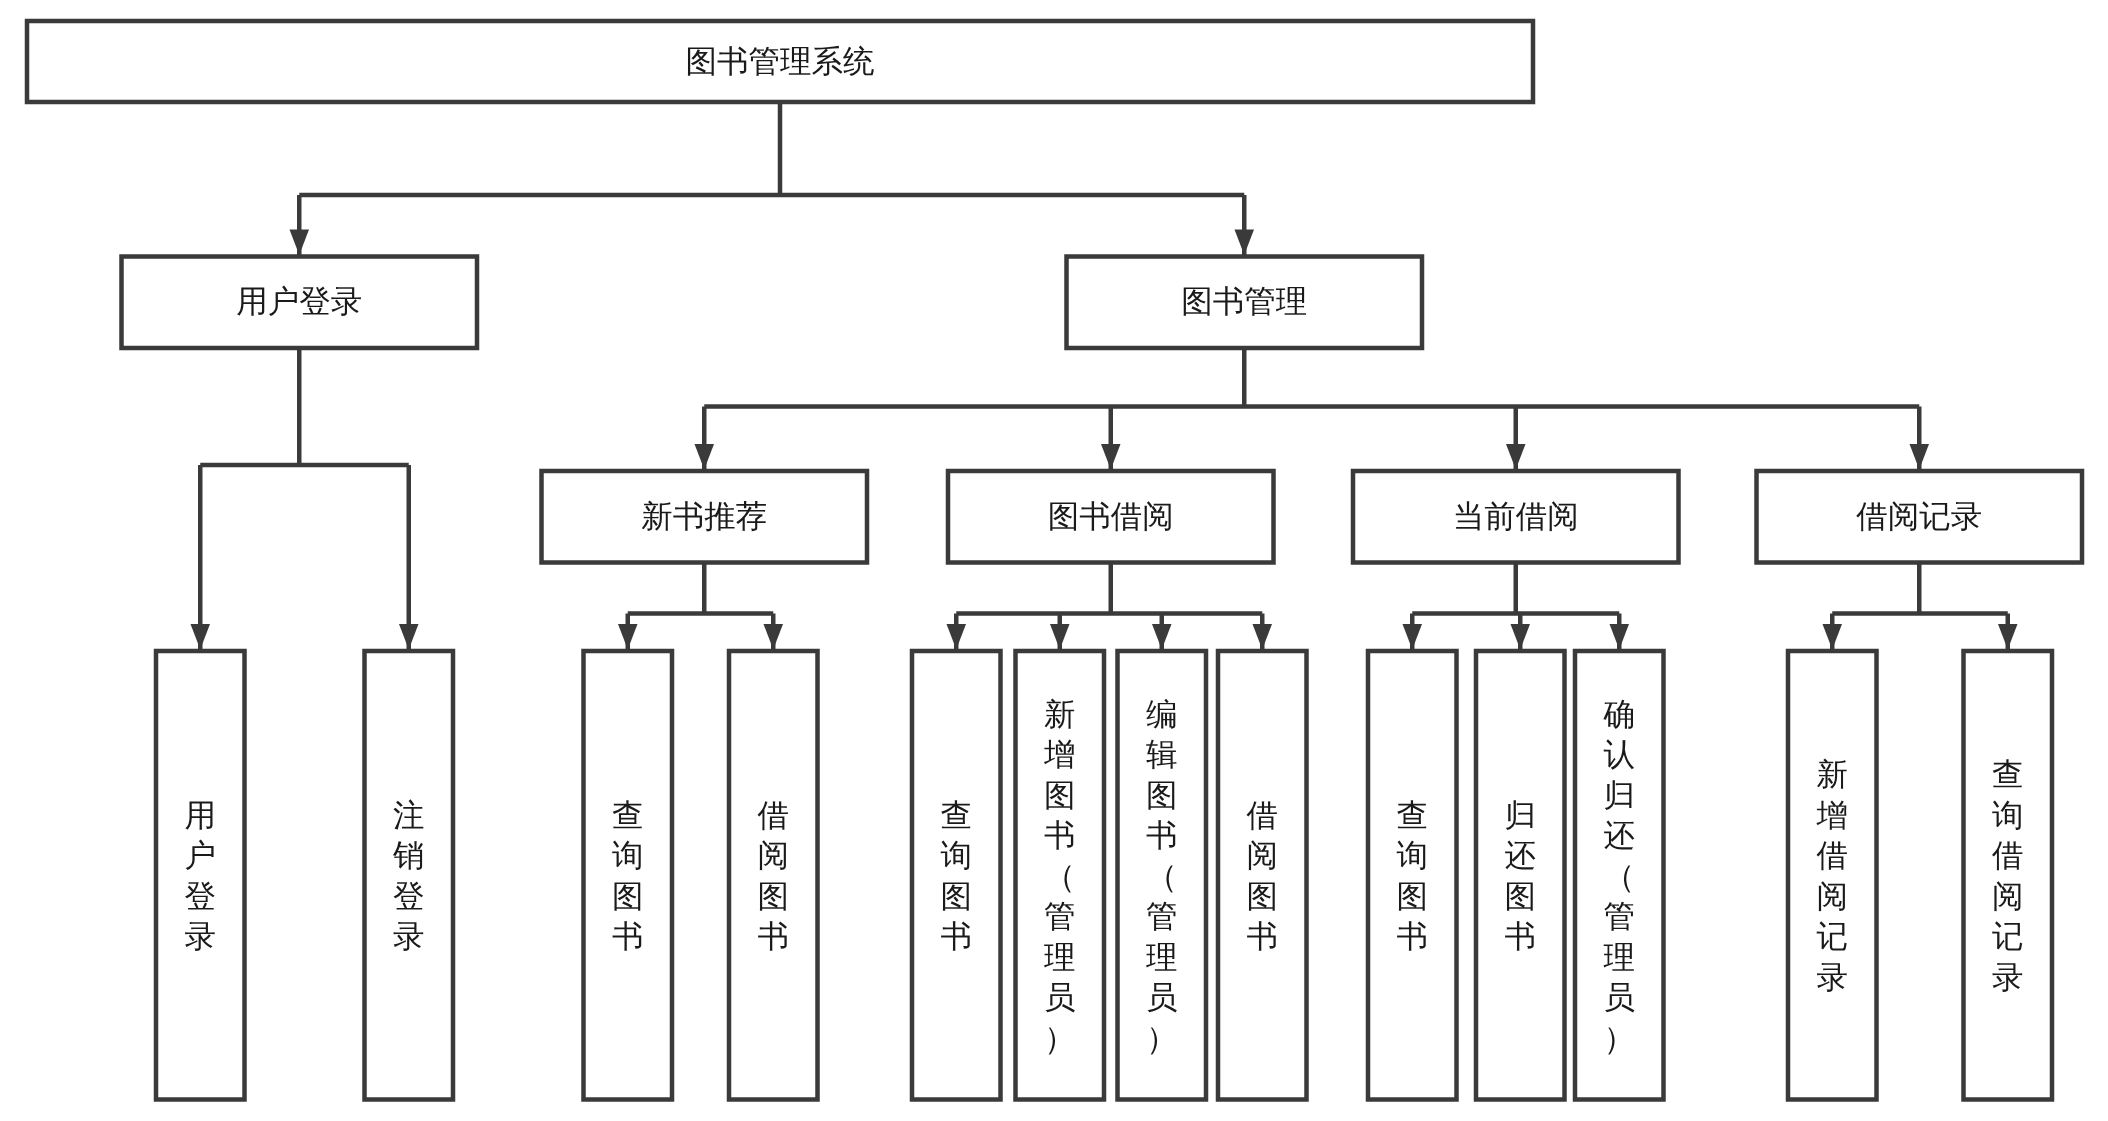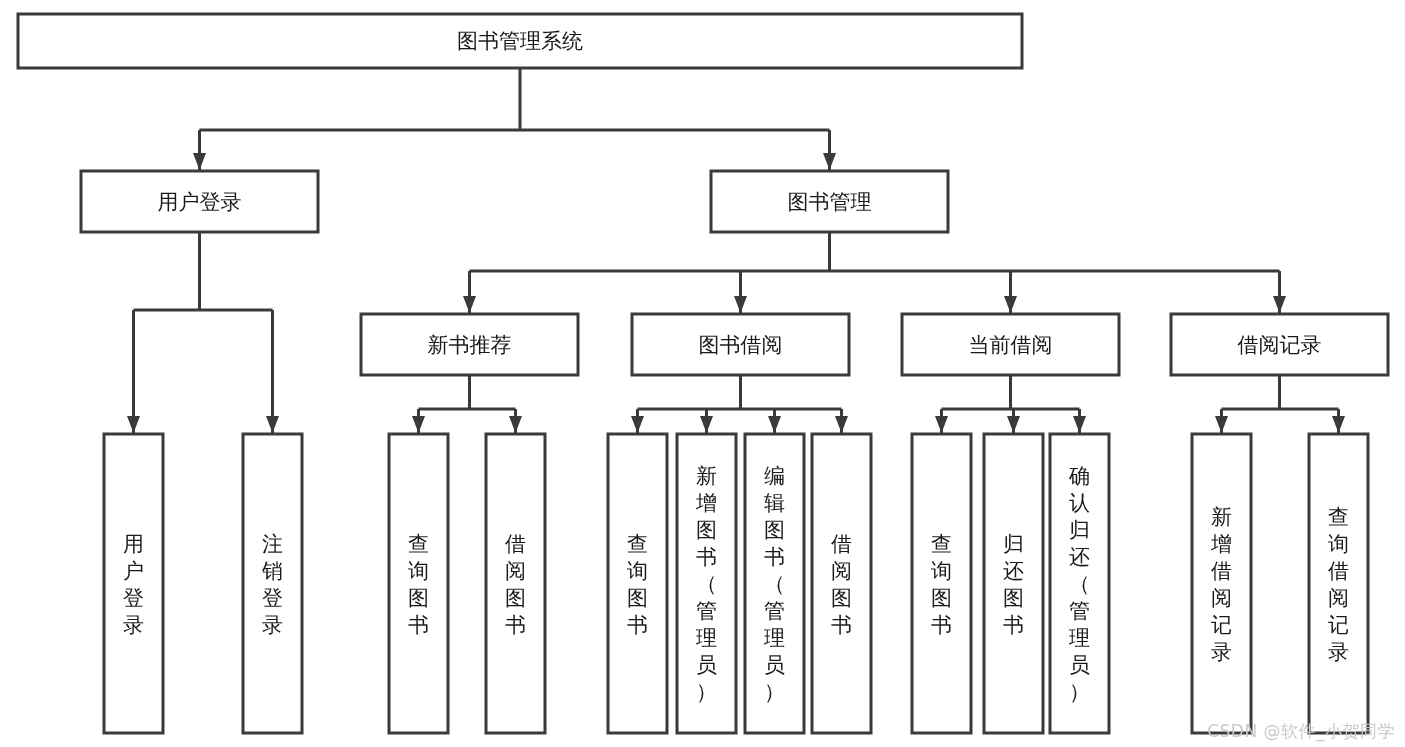--- a/index.html
+++ b/index.html
@@ -202,14 +202,13 @@
         <g>
           <rect x="1192" y="434" width="59" height="299" class="node-box"></rect>
           <text x="1221.5" class="node-label-v" y="523.5"><tspan x="1221.5" dy="0">新</tspan><tspan x="1221.5" dy="27">增</tspan><tspan x="1221.5" dy="27">借</tspan><tspan x="1221.5" dy="27">阅</tspan><tspan x="1221.5" dy="27">记</tspan><tspan x="1221.5" dy="27">录</tspan></text>
         </g>
         <g>
           <rect x="1309" y="434" width="59" height="299" class="node-box"></rect>
           <text x="1338.5" class="node-label-v" y="523.5"><tspan x="1338.5" dy="0">查</tspan><tspan x="1338.5" dy="27">询</tspan><tspan x="1338.5" dy="27">借</tspan><tspan x="1338.5" dy="27">阅</tspan><tspan x="1338.5" dy="27">记</tspan><tspan x="1338.5" dy="27">录</tspan></text>
         </g>
       </g>
   </svg>
-  <div class="watermark">CSDN @软件_小贺同学</div>
 </div>
 
 </body></html>

